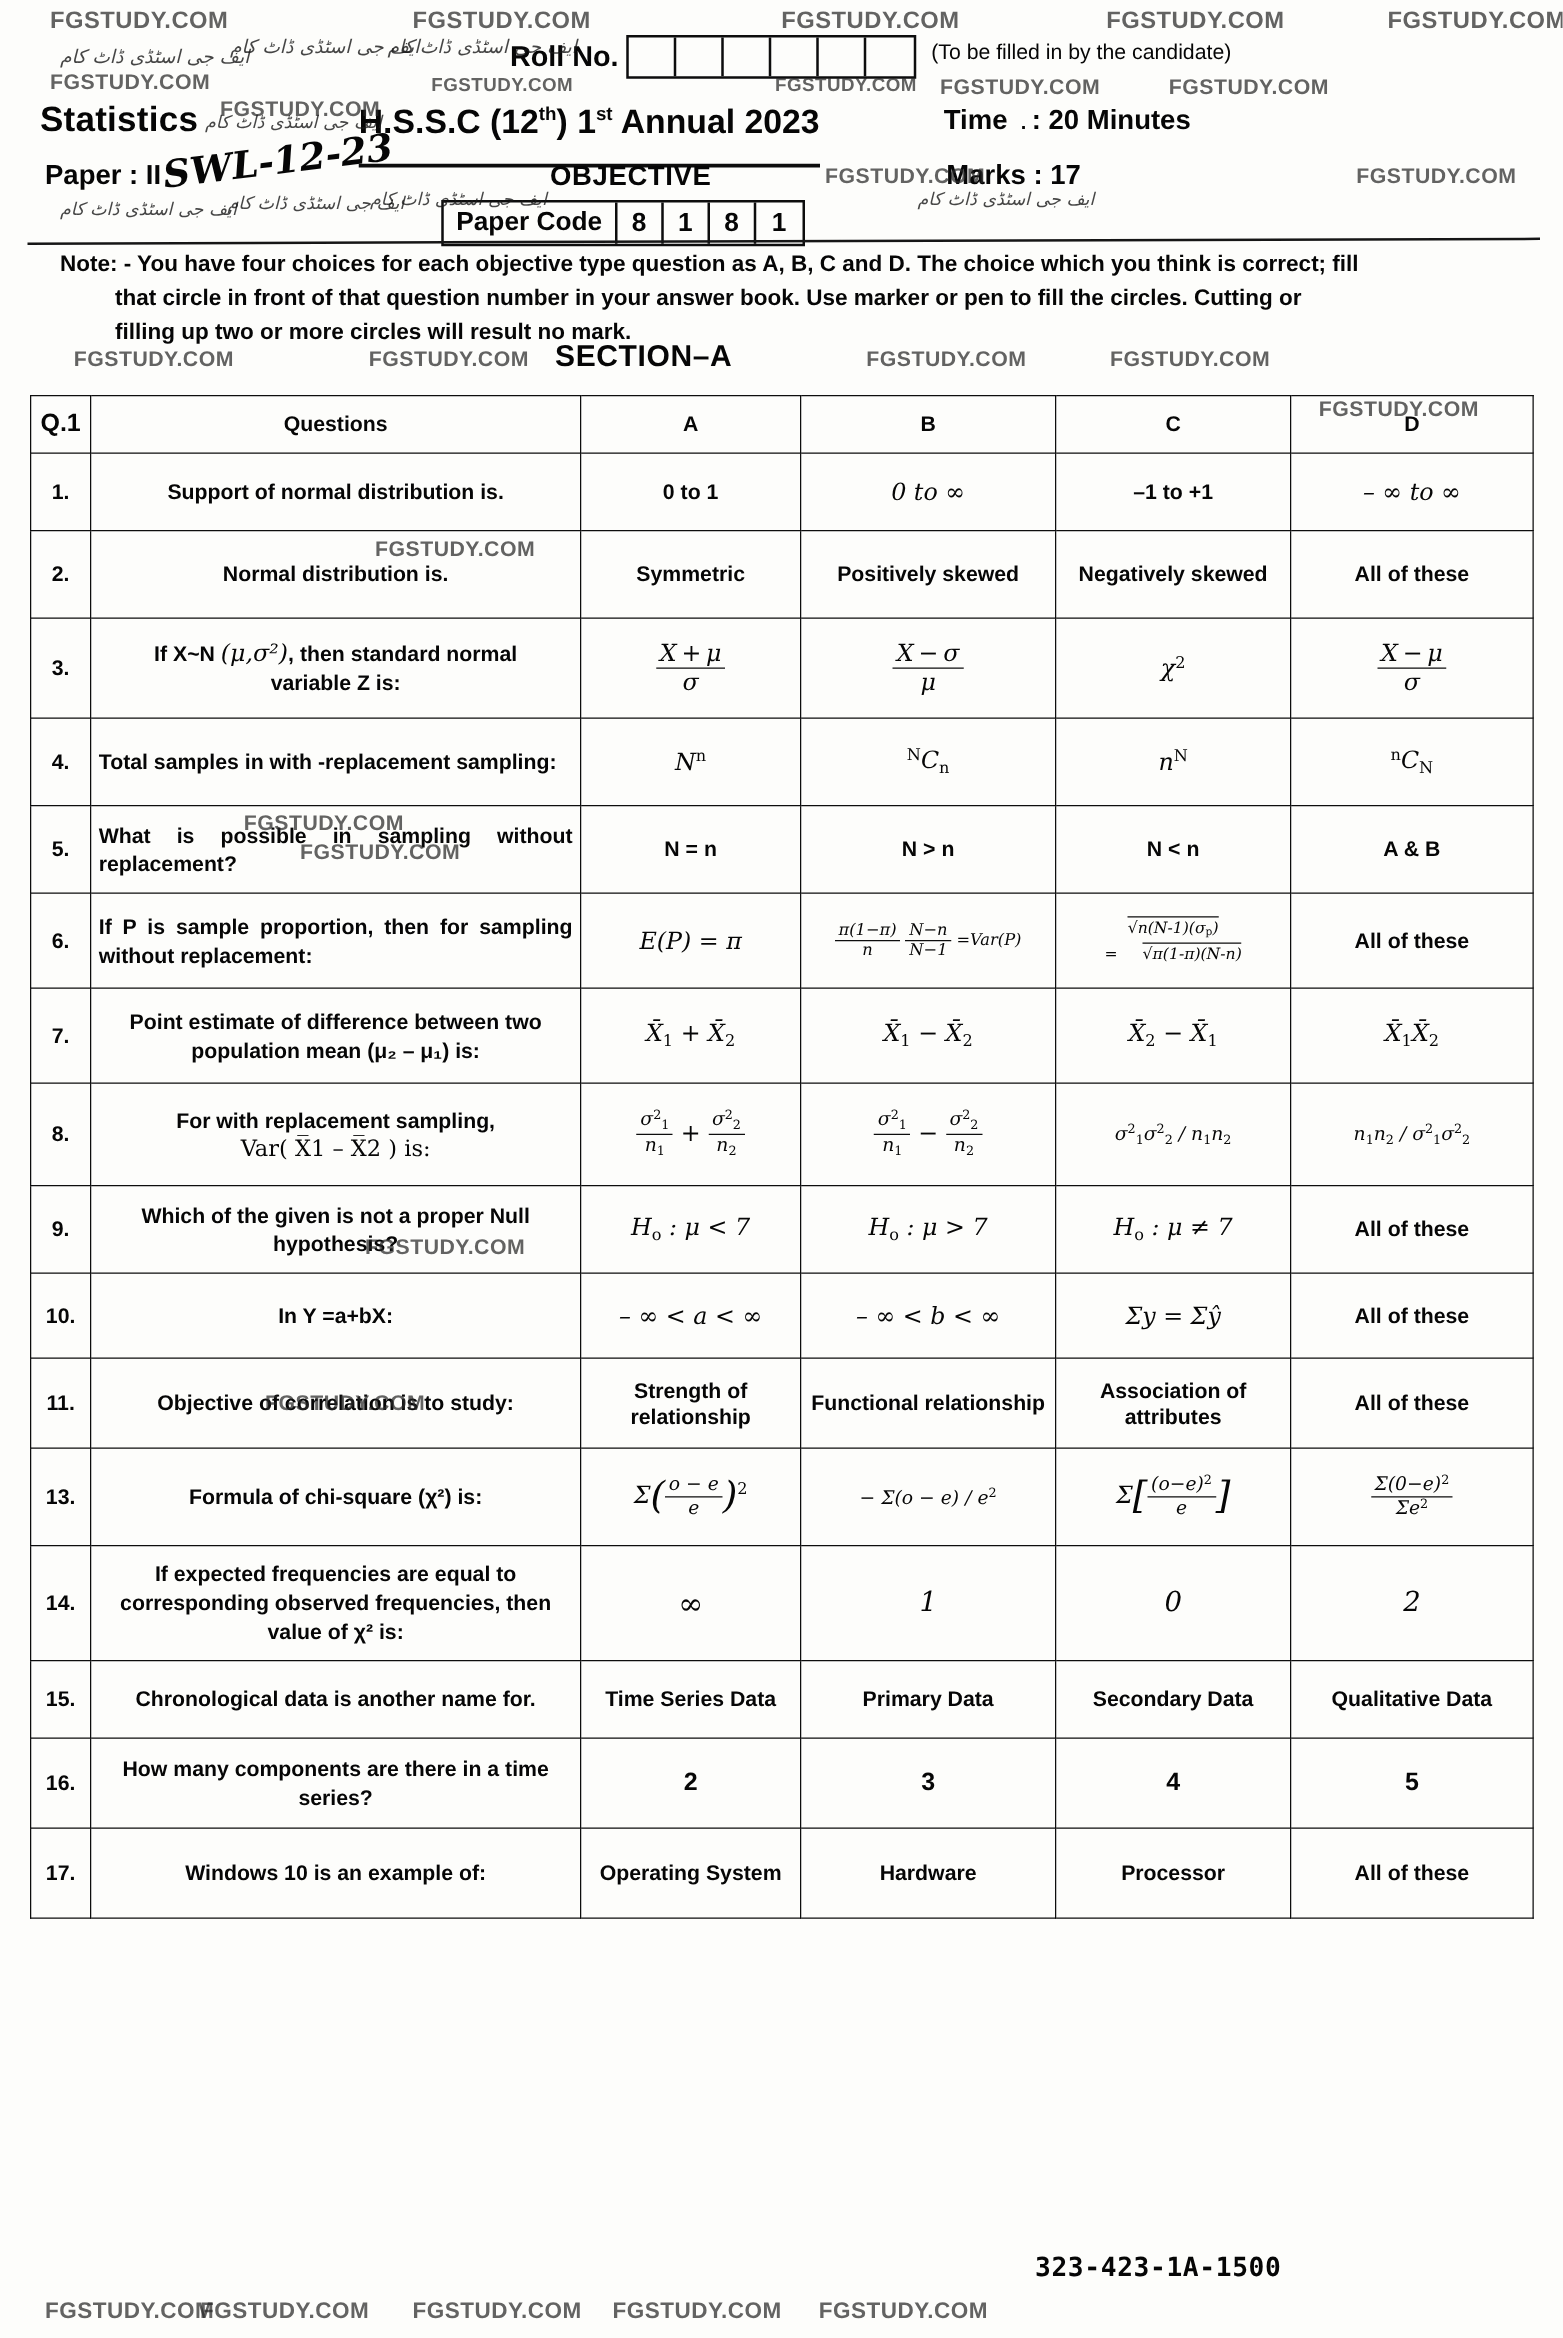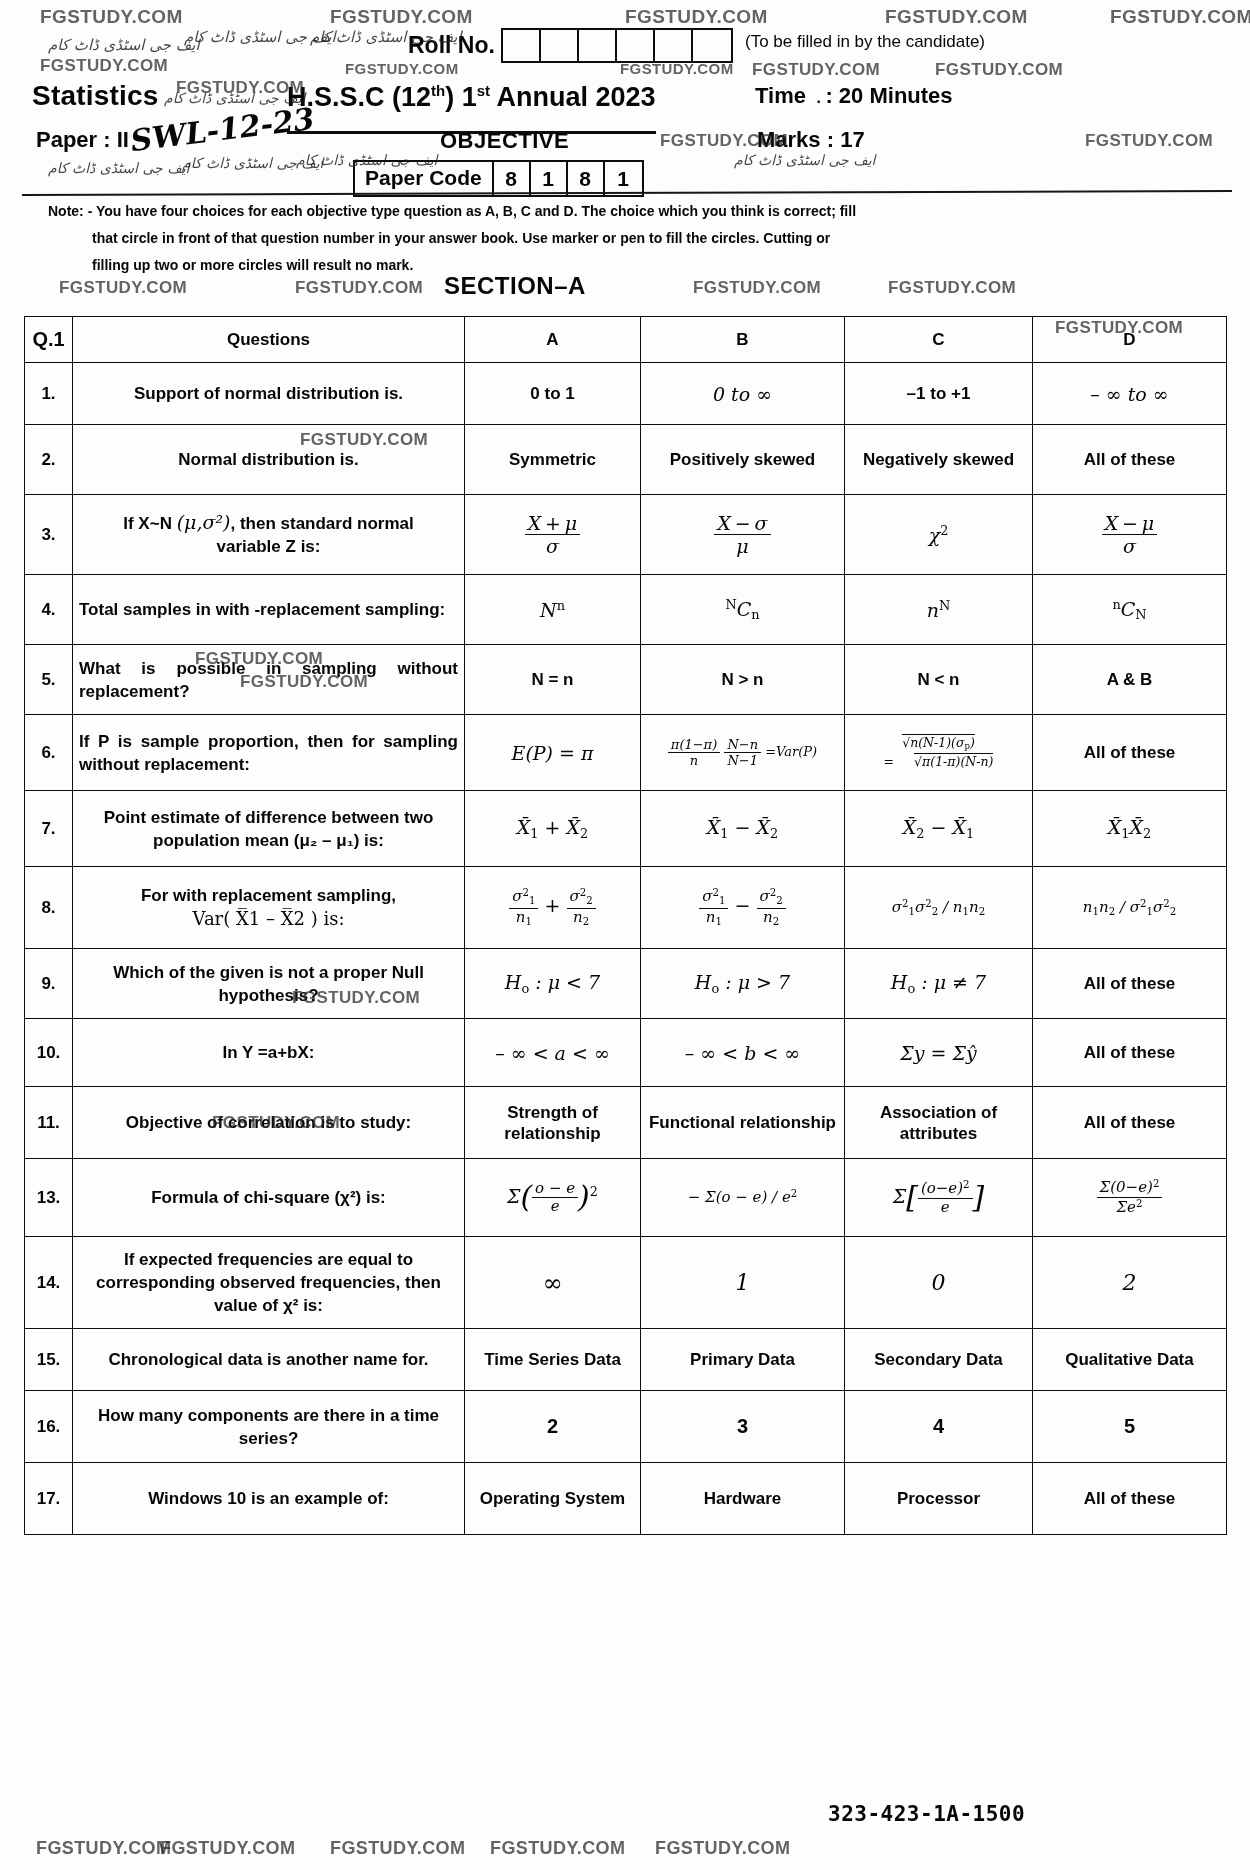--- a/index.html
+++ b/index.html
@@ -113,21 +113,21 @@
   }
   .papercode .pc-d:last-child { border-right:none; }
 
   .hline {
     position:absolute; left:22px; width:1210px; height:0;
     border-top:2px solid #1a1a1a;
   }
 
   .note {
     position:absolute; left:48px; top:198px; width:1150px;
-    font-size:14px; font-weight:700; line-height:27px;
+    font-size:18px; font-weight:700; line-height:27px;
   }
   .note .nlab { }
   .note p { margin:0; }
   .note .ind { padding-left:44px; }
 
   .section-a {
     position:absolute; left:444px; top:272px;
     font-size:24px; font-weight:700; letter-spacing:.5px;
   }
 

